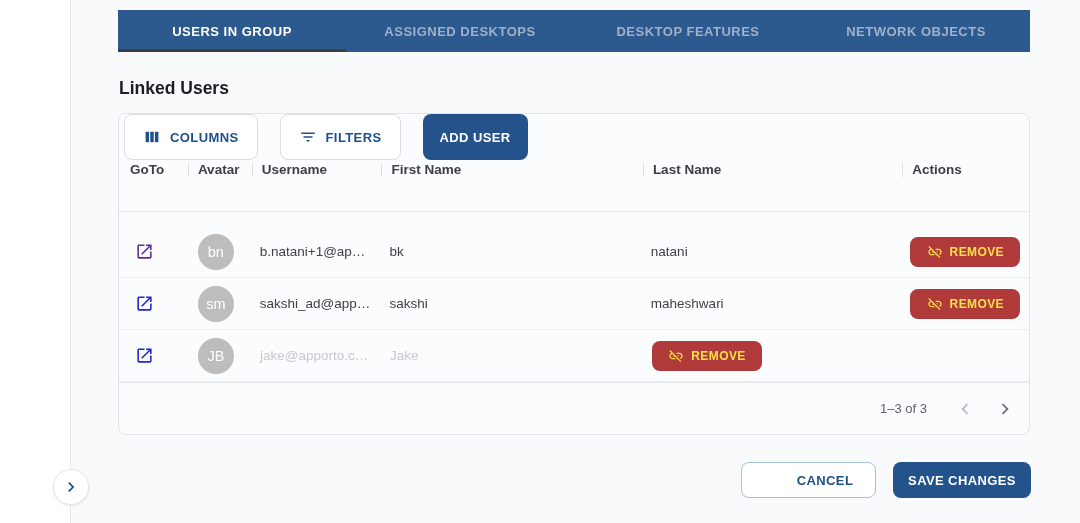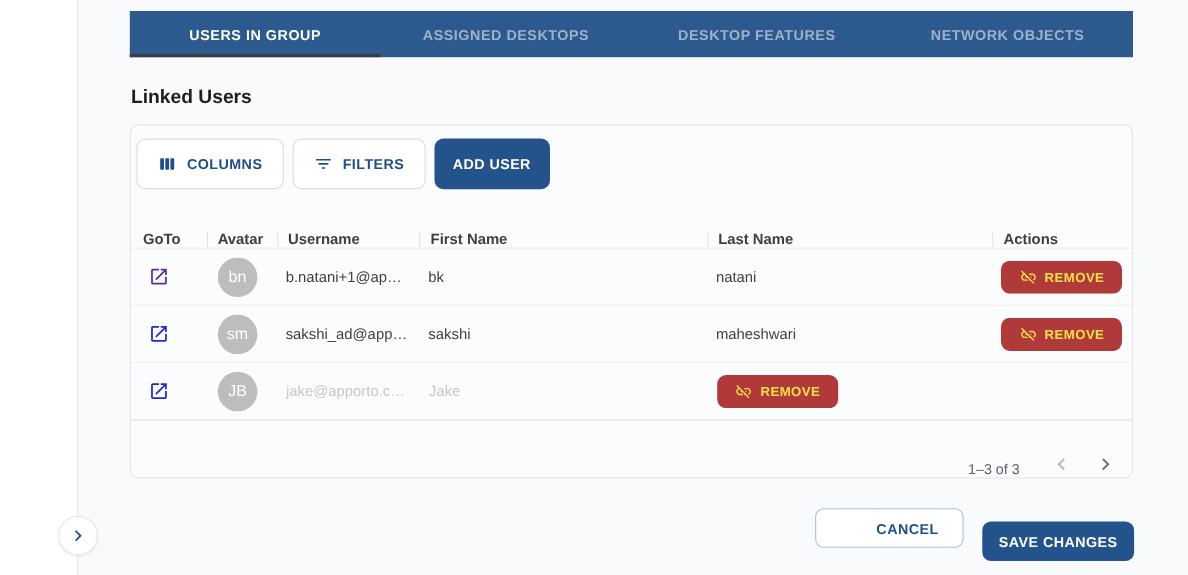--- a/index.html
+++ b/index.html
@@ -17,49 +17,49 @@
   .tab-indicator { position:absolute; left:0; right:0; bottom:0; height:3px; }
 
   
   .page-title { position:absolute; left:119px; top:78px; font-size:17.5px; font-weight:700; color:#1c1e21; }
 
   
   .card { position:absolute; left:118px; top:113px; width:912px; height:322px; background:#fbfcfe;
           border:1px solid #e2e4e8; border-radius:8px; }
 
   
-  .toolbar { position:absolute; left:5px; top:12px; display:flex; gap:8px; }
+  .toolbar { position:absolute; left:5px; top:0; display:flex; gap:22px; }
   .btn { display:inline-flex; align-items:center; justify-content:center; gap:9px; height:46px;
          border-radius:8px; font-size:13px; font-weight:700; letter-spacing:.4px; cursor:pointer; }
   .btn-outlined { background:#ffffff; border:1px solid #dadce2; color:#1d4f8c; padding:0 18px; }
   .btn-filled { border:none; color:#ffffff; padding:0 17px; }
 
   
-  .thead { position:absolute; left:0; right:0; top:62px; height:50px; display:flex; align-items:flex-end;
+  .thead { position:absolute; left:0; right:0; top:48px; height:50px; display:flex; align-items:flex-start;
            border-bottom:1px solid #e8eaed; }
   .th { display:flex; align-items:center; font-size:13.5px; font-weight:700; color:#3c4043; overflow:hidden; white-space:nowrap; }
   .sep { display:inline-block; width:1px; height:14px; background:#dcdee2; margin-right:9px; flex:none; }
   .c0 { width:69px; } .c1 { width:64px; } .c2 { width:130px; } .c3 { width:262px; } .c4 { width:260px; } .c5 { width:127px; }
   .c0.th { padding-left:11px; }
 
   .trow { position:absolute; left:0; right:0; height:52px; display:flex; align-items:center;
           border-bottom:1px solid #ebedf0; }
   .row1 { top:112px; } .row2 { top:164px; } .row3 { top:216px; }
   .td { display:flex; align-items:flex-start; font-size:13.5px; color:#3f4245; overflow:hidden; white-space:nowrap; }
   .td.text { padding-left:8px; }
   .muted .td.text { color:#c6c8cc; }
   .goto-btn { margin-left:15px; width:20px; height:20px; display:flex; align-items:center; justify-content:center; cursor:pointer; }
   .avatar { margin-left:10px; width:36px; height:36px; border-radius:50%; color:#ffffff; font-size:14.5px;
             display:flex; align-items:center; justify-content:center; }
   .remove-btn { margin-left:8px; width:110px; height:30px; border:none; border-radius:8px; color:#fde047;
                 font-size:12px; font-weight:700; letter-spacing:.4px; display:inline-flex; align-items:center;
                 justify-content:center; gap:7px; cursor:pointer; }
 
   .tfoot { position:absolute; left:0; right:0; bottom:0; height:52px; border-top:1px solid #e8eaed;
-           display:flex; align-items:flex-end; justify-content:flex-end; padding-right:12px; }
+           display:flex; align-items:center; justify-content:flex-end; padding-right:12px; }
   .range-label { font-size:13px; color:#5f6368; margin-right:26px; }
   .pg-btn { width:24px; height:24px; display:flex; align-items:center; justify-content:center; cursor:pointer; background:none; border:none; }
   .pg-prev { color:#b6b9be; margin-right:16px; }
   .pg-next { color:#6f7379; }
 
   
   .footer-btn { position:absolute; top:462px; height:36px; border-radius:8px; font-size:13px; font-weight:700;
                 letter-spacing:.4px; display:flex; align-items:center; justify-content:center; cursor:pointer; }
   .cancel-btn { left:741px; width:135px; background:#ffffff; border:1px solid #a8c0dd; color:#1d4f8c;padding-left:33px; }
   .save-btn { left:893px; width:138px; border:none; color:#ffffff; }
@@ -235,21 +235,21 @@
         <svg width="22" height="22" viewBox="0 0 24 24" fill="currentColor">
             <path d="M10 6 8.59 7.41 13.17 12l-4.58 4.59L10 18l6-6z"></path>
           </svg>
       </button>
     </div>
   </div>
 
   <button class="footer-btn cancel-btn">
     <span>CANCEL</span>
   </button>
-  <button class="footer-btn save-btn" style="background: rgb(36, 82, 139); margin-top: 12px;">
+  <button class="footer-btn save-btn" style="background: rgb(36, 82, 139);">
     <span>SAVE CHANGES</span>
   </button>
 
   <button class="collapse-btn">
     <span>
       <svg width="20" height="20" viewBox="0 0 24 24" fill="currentColor">
           <path d="M10 6 8.59 7.41 13.17 12l-4.58 4.59L10 18l6-6z"></path>
         </svg>
     </span>
   </button>

